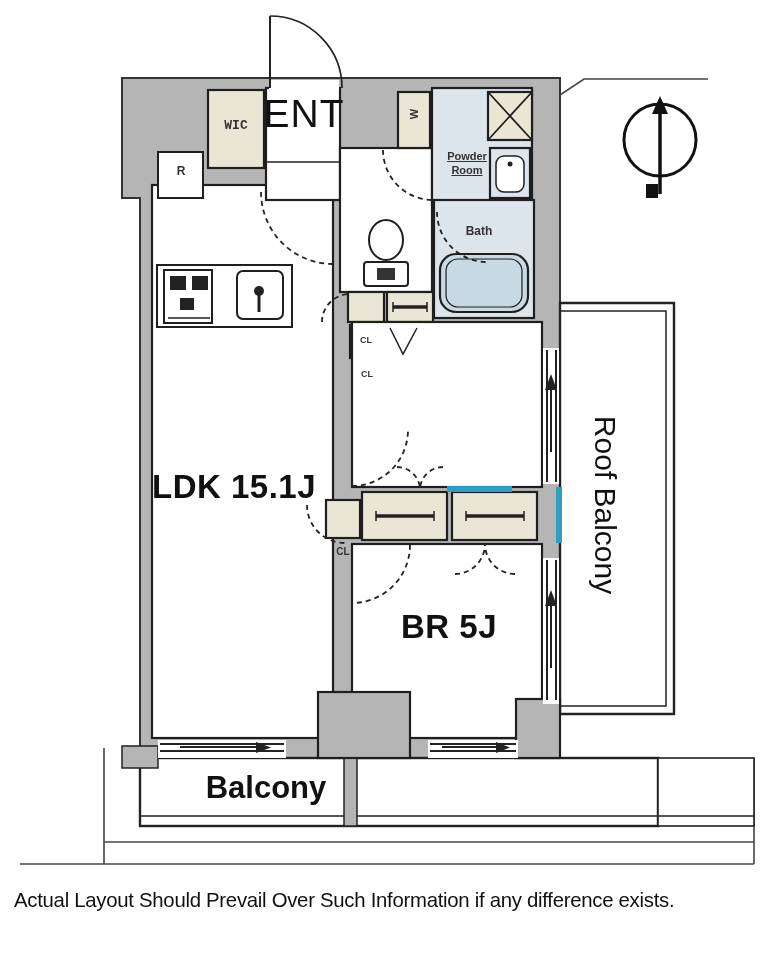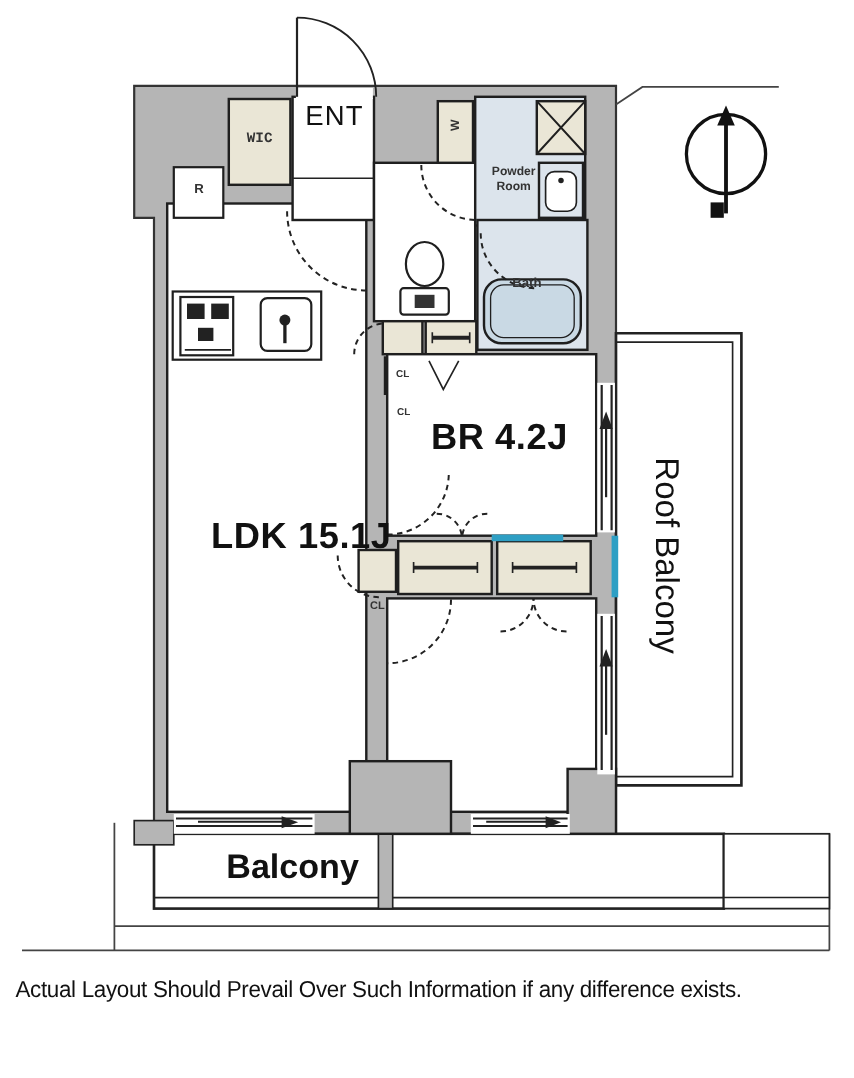--- a/index.html
+++ b/index.html
@@ -2,33 +2,33 @@
 <html><head>
 <meta charset="utf-8">
 <style>
   html,body{margin:0;padding:0;background:#fff;}
   .stage{
     position:relative;width:776px;height:980px;background:#ffffff;
     font-family:"Liberation Sans",sans-serif;overflow:hidden;color:#111;
   }
   .plan-svg{position:absolute;left:0;top:0;}
   .lbl{position:absolute;color:#111;white-space:pre-line;}
-  .ent{left:262px;top:92px;width:84px;text-align:center;font-size:25px;font-weight:500;letter-spacing:1px;}
+  .ent{left:262px;top:92px;width:84px;text-align:center;font-size:39px;font-weight:500;letter-spacing:1px;}
   .wic{left:207px;top:118px;width:58px;text-align:center;font-size:13px;font-weight:700;color:#333;font-family:Liberation Mono, monospace;}
   .rlbl{left:165px;top:164px;width:32px;text-align:center;font-size:12px;font-weight:700;color:#333;}
   .wlbl{left:398px;top:108px;width:32px;text-align:center;font-size:11px;font-weight:700;color:#333;transform:rotate(-90deg);}
-  .powder{left:432px;top:150px;width:70px;text-align:center;font-size:11px;font-weight:700;line-height:1.25;color:#333;}
-  .bathlbl{left:448px;top:224px;width:62px;text-align:center;font-size:12px;font-weight:700;color:#333;margin-top:26px;}
+  .powder{left:432px;top:150px;width:70px;text-align:center;font-size:11px;font-weight:700;line-height:1.25;color:#333;text-decoration:underline;}
+  .bathlbl{left:448px;top:224px;width:62px;text-align:center;font-size:12px;font-weight:700;color:#333;}
   .clsm{position:absolute;text-align:center;font-size:9px;font-weight:700;color:#333;margin-top:34px;}
   .cl1{left:349px;top:301px;width:34px;}
   .cl2{left:351px;top:335px;width:32px;}
   .cl3{left:327px;top:512px;width:32px;font-size:10px;}
   .big{font-size:33px;font-weight:600;letter-spacing:0.5px;}
   .br42{left:358px;top:378px;width:192px;text-align:center;}
-  .ldk{left:152px;top:468px;width:204px;text-align:right;}
+  .ldk{left:152px;top:468px;width:204px;text-align:left;}
   .br5{left:368px;top:608px;width:162px;text-align:center;}
   .roof{left:485px;top:385px;width:240px;height:240px;display:flex;align-items:center;justify-content:center;
         font-size:30px;font-weight:500;transform:rotate(90deg);}
   .balcony{left:180px;top:770px;width:172px;text-align:center;font-size:31px;font-weight:700;}
   .disclaimer{left:14px;top:888px;width:762px;font-size:21px;color:#111;
         transform:scaleX(.97);transform-origin:left center;letter-spacing:-0.3px;}
 </style>
 </head>
 <body>
 
@@ -181,18 +181,18 @@
 
   <div class="lbl ent">ENT</div>
   <div class="lbl wic">WIC</div>
   <div class="lbl rlbl">R</div>
   <div class="lbl wlbl">W</div>
   <div class="lbl powder">Powder Room</div>
   <div class="lbl bathlbl">Bath</div>
   <div class="lbl clsm cl1">CL</div>
   <div class="lbl clsm cl2">CL</div>
   <div class="lbl clsm cl3">CL</div>
-  <div class="lbl big br42">BR 4.2J</div>
   <div class="lbl big ldk">LDK 15.1J</div>
+  <div class="lbl big br5">BR 5J</div>
   <div class="lbl roof">Roof Balcony</div>
   <div class="lbl balcony">Balcony</div>
   <div class="lbl disclaimer">Actual Layout Should Prevail Over Such Information if any difference exists.</div>
 </div>
 
 </body></html>

